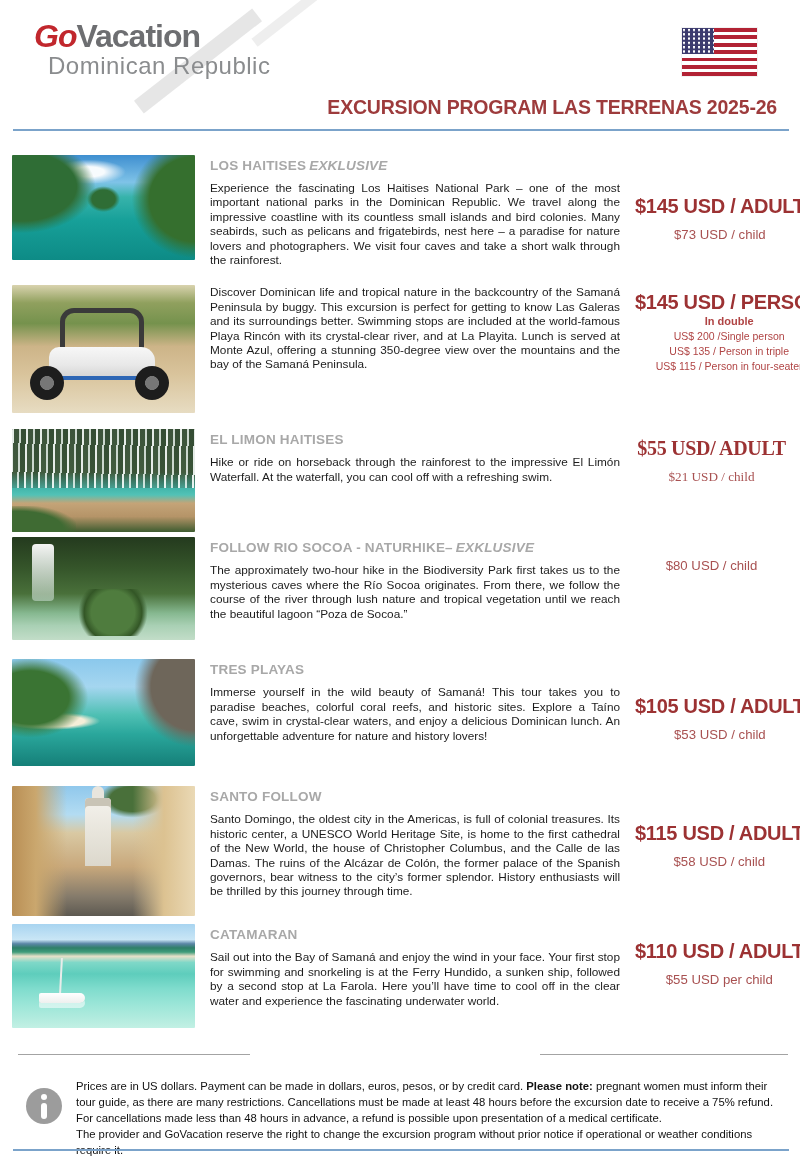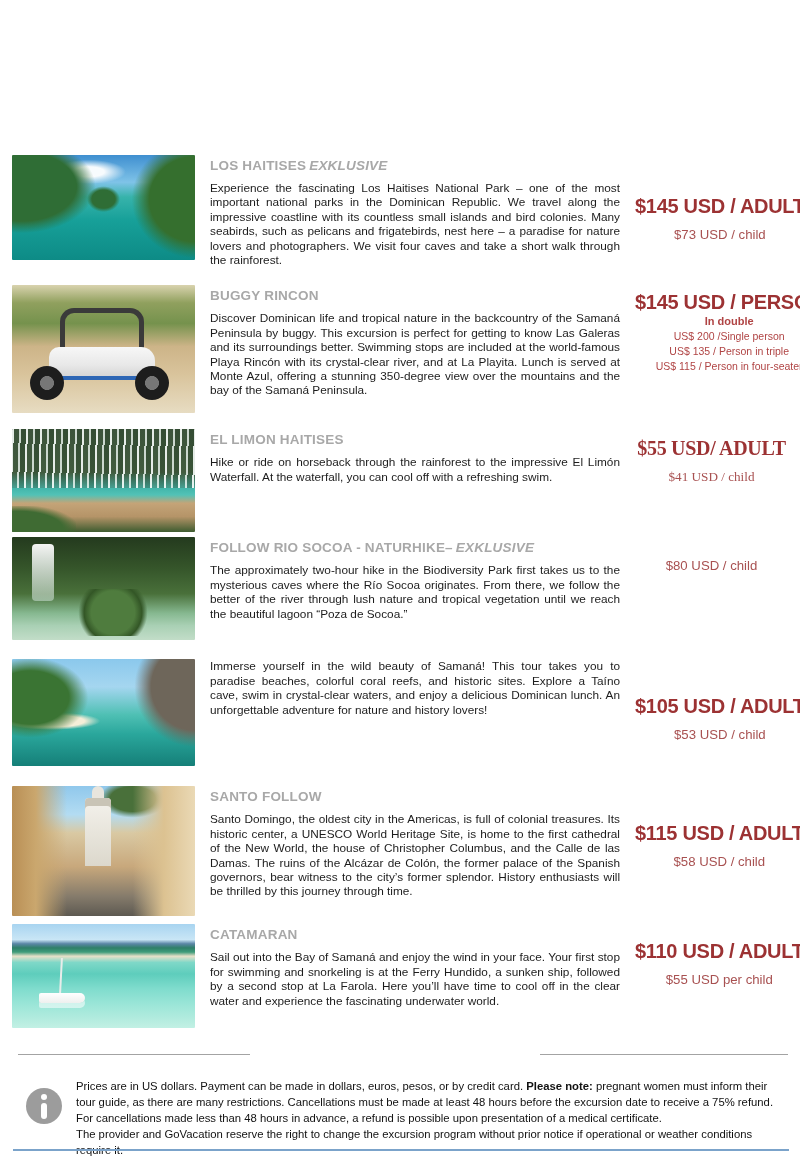--- a/index.html
+++ b/index.html
@@ -115,20 +115,33 @@
   .footer-text { font-size:11.3px; line-height:1.42; color:#111; padding-top:2px; }
   .footer-text .bold { font-weight:bold; }
   .footer-text p + p { margin-top:0; }
   .bottom-line { position:absolute; left:13px; right:11px; top:1149px; height:2px; background:#7ba3ca; }
 </style>
 </head>
 <body>
 
 <div class="page">
 
+  <div class="header">
+    <div class="swoosh1"></div>
+    <div class="swoosh2"></div>
+    <div class="logo">
+      <div class="logo-main"><span class="logo-go">Go</span><span class="logo-vac">Vacation</span></div>
+      <div class="logo-sub">Dominican Republic</div>
+    </div>
+    <div class="flag">
+      <div class="flag-canton"></div>
+    </div>
+    <div class="page-title">EXCURSION PROGRAM LAS TERRENAS 2025-26</div>
+    <div class="header-line"></div>
+  </div>
 
   <div class="rows">
 
     <section class="row row-1">
       <div class="photo ph1"></div>
       <div class="content">
         <h3 class="ex-title"><span>LOS HAITISES</span><em>EXKLUSIVE</em></h3>
         <p class="ex-desc">Experience the fascinating Los Haitises National Park – one of the most important national parks in the Dominican Republic. We travel along the impressive coastline with its countless small islands and bird colonies. Many seabirds, such as pelicans and frigatebirds, nest here – a paradise for nature lovers and photographers. We visit four caves and take a short walk through the rainforest.</p>
       </div>
       <div class="price">
@@ -138,58 +151,58 @@
     </section>
 
     <section class="row row-2">
       <div class="photo ph2">
         <div class="buggy-cage"></div>
         <div class="buggy-body"></div>
         <div class="buggy-wheel w1"></div>
         <div class="buggy-wheel w2"></div>
       </div>
       <div class="content">
-        <h3 class="ex-title"><span>BUGGY RINCON</span></h3>
         <p class="ex-desc">Discover Dominican life and tropical nature in the backcountry of the Samaná Peninsula by buggy. This excursion is perfect for getting to know Las Galeras and its surroundings better. Swimming stops are included at the world-famous Playa Rincón with its crystal-clear river, and at La Playita. Lunch is served at Monte Azul, offering a stunning 350-degree view over the mountains and the bay of the Samaná Peninsula.</p>
       </div>
       <div class="price">
         <div class="price-main">$145 USD / PERSON</div>
         <div class="price-note">In double</div>
         <div class="price-line">US$ 200 /Single person</div>
         <div class="price-line">US$ 135 / Person in triple</div>
         <div class="price-line">US$ 115 / Person in four-seater</div>
       </div>
     </section>
 
     <section class="row row-3">
       <div class="photo ph3"></div>
       <div class="content">
         <h3 class="ex-title"><span>EL LIMON HAITISES</span></h3>
         <p class="ex-desc">Hike or ride on horseback through the rainforest to the impressive El Limón Waterfall. At the waterfall, you can cool off with a refreshing swim.</p>
       </div>
       <div class="price">
         <div class="price-main">$55 USD/ ADULT</div>
-        <div class="price-child">$41 USD / child</div>
+        <div class="price-child">$21 USD / child</div>
       </div>
     </section>
 
     <section class="row row-4">
       <div class="photo ph4"></div>
       <div class="content">
         <h3 class="ex-title"><span>FOLLOW RIO SOCOA - NATURHIKE–</span><em>EXKLUSIVE</em></h3>
-        <p class="ex-desc">The approximately two-hour hike in the Biodiversity Park first takes us to the mysterious caves where the Río Socoa originates. From there, we follow the better of the river through lush nature and tropical vegetation until we reach the beautiful lagoon “Poza de Socoa.”</p>
+        <p class="ex-desc">The approximately two-hour hike in the Biodiversity Park first takes us to the mysterious caves where the Río Socoa originates. From there, we follow the course of the river through lush nature and tropical vegetation until we reach the beautiful lagoon “Poza de Socoa.”</p>
       </div>
       <div class="price">
         <div class="price-child">$80 USD / child</div>
       </div>
     </section>
 
     <section class="row row-5">
       <div class="photo ph5"></div>
       <div class="content">
+        <h3 class="ex-title"><span>TRES PLAYAS</span></h3>
         <p class="ex-desc">Immerse yourself in the wild beauty of Samaná! This tour takes you to paradise beaches, colorful coral reefs, and historic sites. Explore a Taíno cave, swim in crystal-clear waters, and enjoy a delicious Dominican lunch. An unforgettable adventure for nature and history lovers!</p>
       </div>
       <div class="price">
         <div class="price-main">$105 USD / ADULT</div>
         <div class="price-child">$53 USD / child</div>
       </div>
     </section>
 
     <section class="row row-6">
       <div class="photo ph6">

